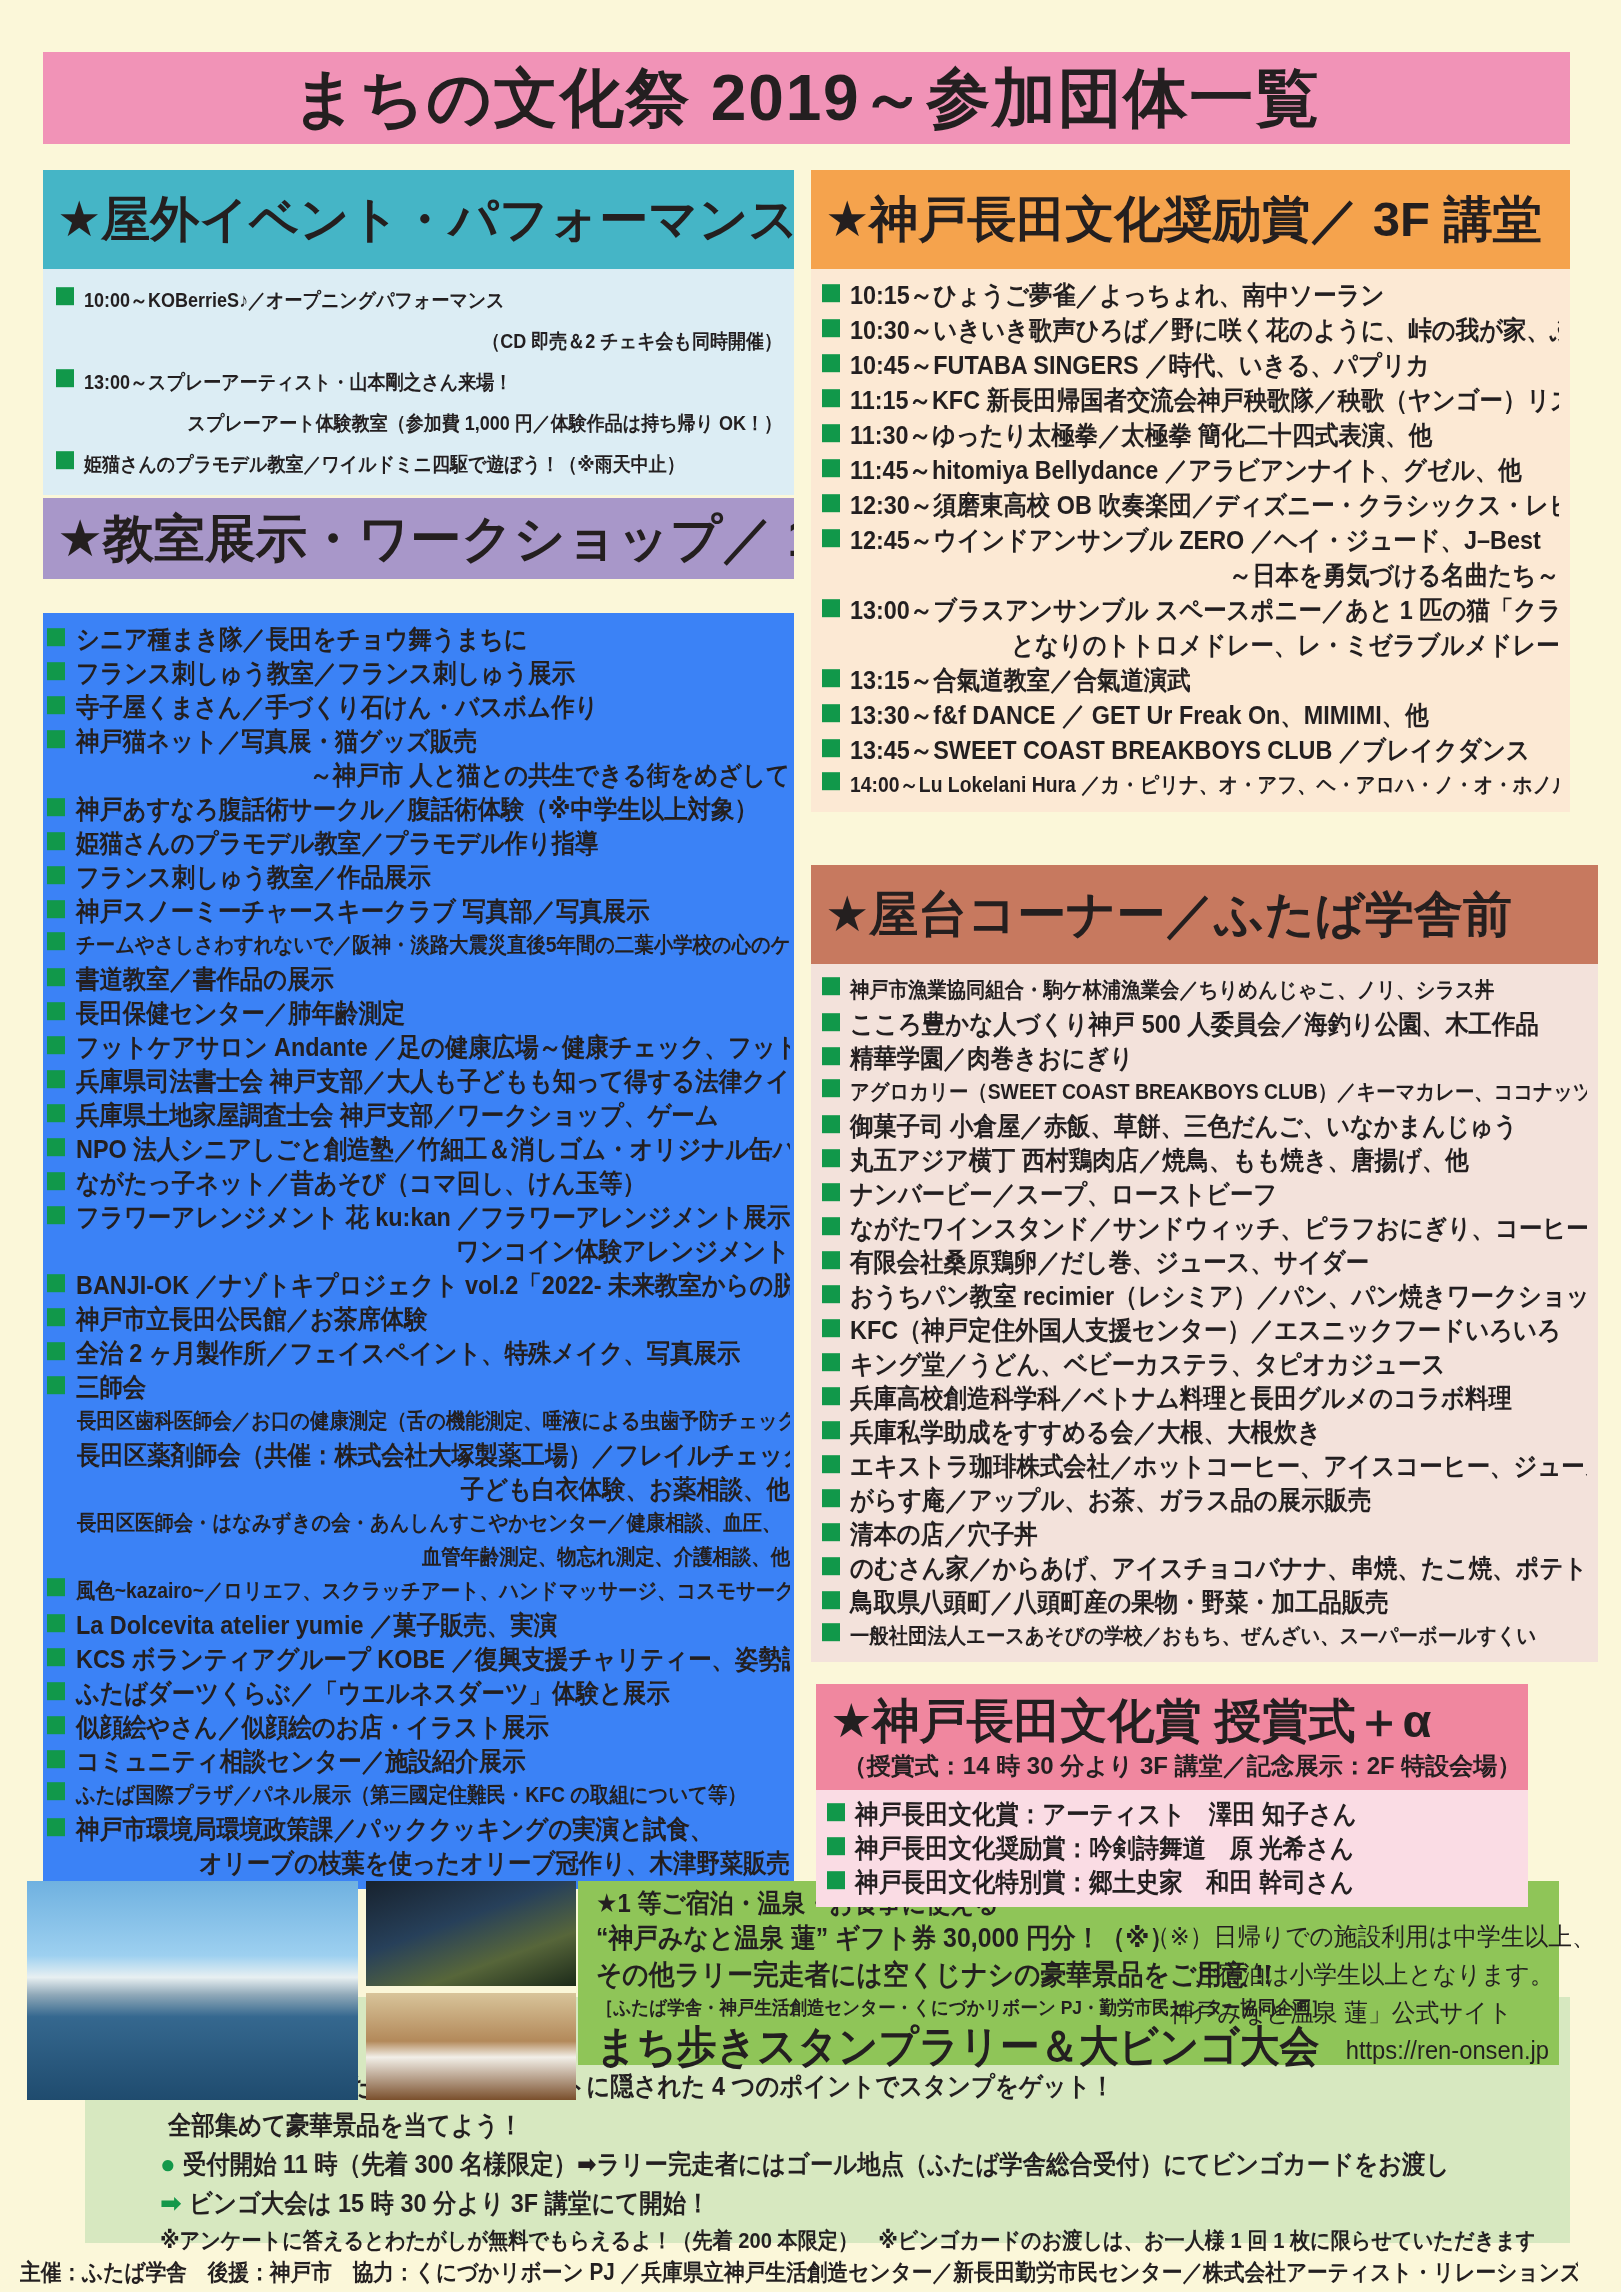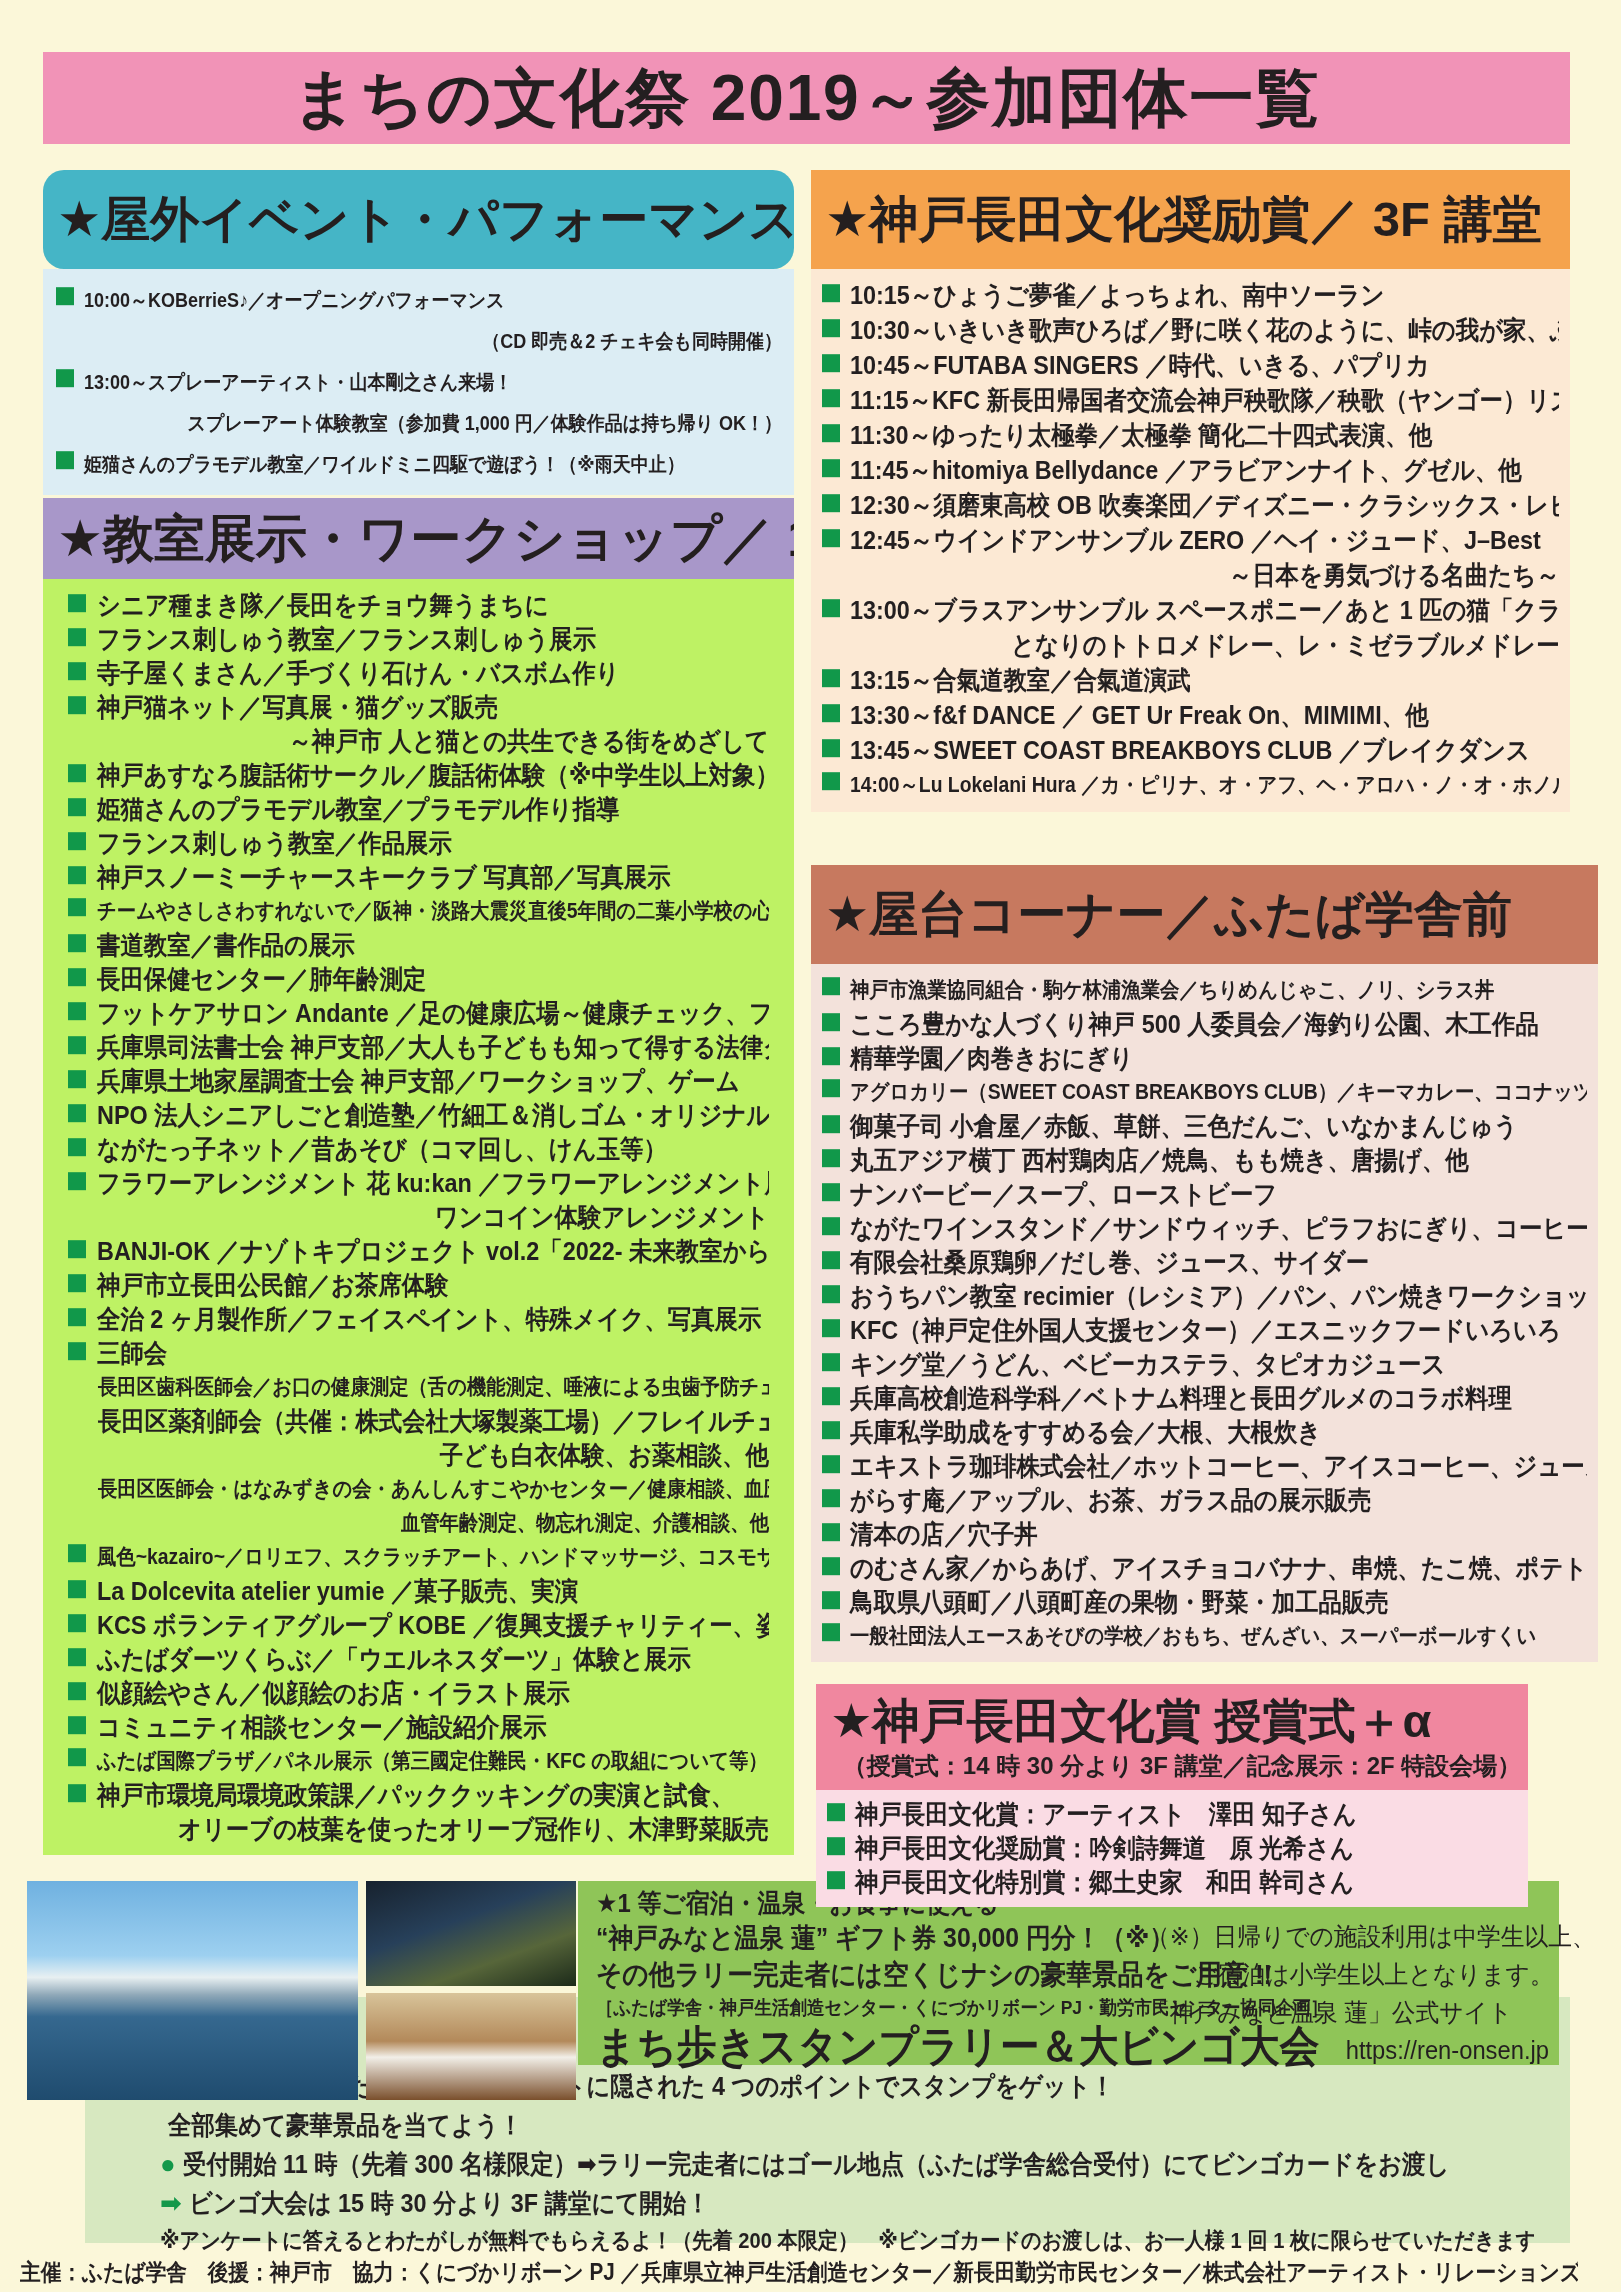--- a/index.html
+++ b/index.html
@@ -13,26 +13,26 @@
   .section{position:absolute;}
   .sec-header{font-size:49px;line-height:99px;height:99px;padding-left:14.3px;white-space:nowrap;overflow:hidden;color:#241f1f;}
   .sec-body{padding:10.7px 12.5px;}
   .row{white-space:nowrap;overflow:hidden;}
   .bullet{display:inline-block;width:18px;height:18px;background:#11984A;margin-right:10.7px;transform:translateY(-1.8px);}
   .txt{display:inline-block;transform:scaleX(0.9);transform-origin:left center;white-space:nowrap;}
   .cont{display:block;text-align:right;transform:scaleX(0.9);transform-origin:right center;white-space:nowrap;}
   .row.nobullet{padding-left:30px;}
   
   #outdoor-section{left:43px;top:170px;width:751px;}
-  #outdoor-section .sec-header{background:#45B5C6;border-radius:21px;}
+  #outdoor-section .sec-header{background:#45B5C6;}
   #outdoor-section .sec-body{background:#DCEDF4;font-size:20px;}
   #outdoor-section .row, #outdoor-section .cont{line-height:41px;}
   #classroom-section{left:43px;top:498px;width:751px;}
   #classroom-section .sec-header{background:#A897C9;font-size:51px;line-height:81px;height:81px;}
-  #classroom-section .sec-body{background:#bef264;font-size:26px;padding:9px 25px;}
+  #classroom-section .sec-body{background:#3b82f6;font-size:26px;padding:9px 4px;margin-top:34px;}
   #classroom-section .row,#classroom-section .cont{line-height:34px;}
   .row.small{font-size:21.5px;}
   .row.small .cont{font-size:21.5px;}
   
   #stage-section{left:811px;top:170px;width:759px;}
   #stage-section .sec-header{background:#F5A34D;}
   #stage-section .sec-body{background:#FCE9D4;font-size:26px;padding:9px 10.7px;}
   #stage-section .row,#stage-section .cont{line-height:35px;}
   #yatai-section{left:811px;top:865px;width:787px;}
   #yatai-section .sec-header{background:#C7795F;}

